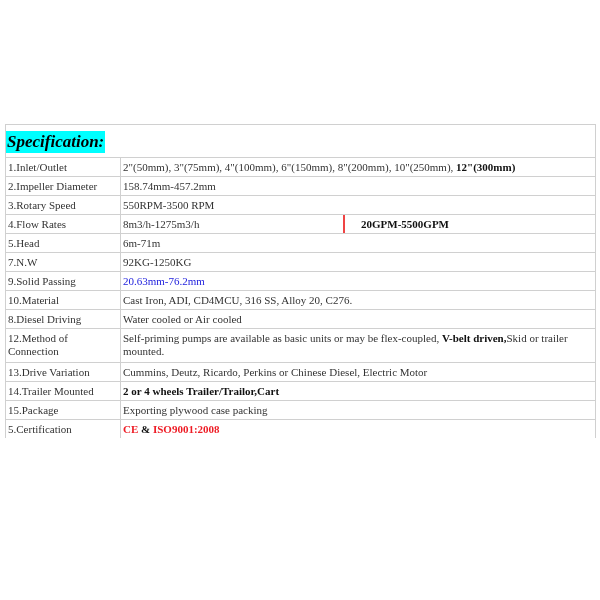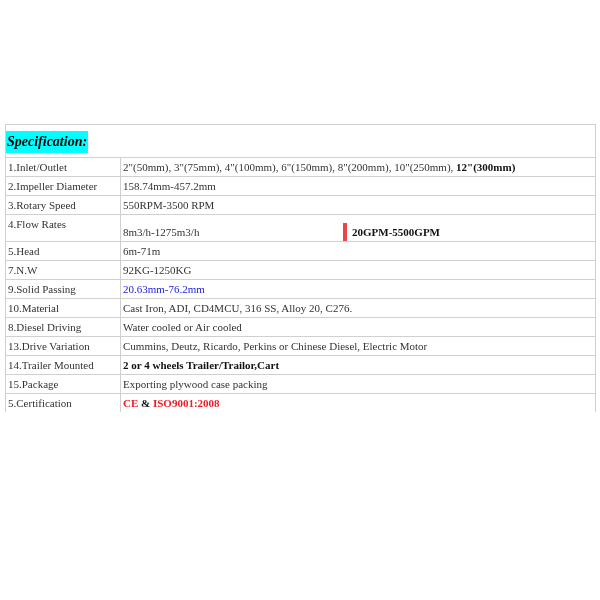--- a/index.html
+++ b/index.html
@@ -5,28 +5,28 @@
   html, body { margin:0; padding:0; background:#ffffff; }
   body { width:600px; height:600px; position:relative; overflow:hidden;
          font-family:"Liberation Serif", "DejaVu Serif", serif; color:#333; }
   .spec-table { position:absolute; left:5px; top:124px; width:591px;
                 border-collapse:collapse; font-size:11px; line-height:13px; }
   .spec-table td { border-top:1px solid #d0d0d0; border-left:1px solid #d0d0d0;
                    padding:3px 2px 2px 2px; vertical-align:top; height:13px; }
   .spec-table td.last-col { border-right:1px solid #d0d0d0; }
   .title-row td { padding:4px 0 2px 0; height:26px; vertical-align:middle; border-right:1px solid #d0d0d0; }
   .title-text { background:#00ffff; color:#000; font-weight:bold; font-style:italic;
-                font-size:14px; line-height:22px; padding:0 1px; display:inline-block; }
+                font-size:17px; line-height:22px; padding:0 1px; display:inline-block; }
   .label-cell { width:110px; }
   .b { font-weight:bold; color:#111; }
   .blue { color:#2222dd; font-weight:normal; }
   .red { color:#ee1c25; font-weight:bold; }
-  .flow-split { display:flex;margin-top:8px; }
+  .flow-split { display:flex; }
   .flow-split .left { width:220px; }
-  .flow-split .right { border-left:4px solid #ef4444; padding-left:5px; margin-top:-3px; padding-top:3px; margin-bottom:-2px; }
+  .flow-split .right { border-left:2px solid #ef4444; padding-left:16px; margin-top:-3px; padding-top:3px; margin-bottom:-2px; }
   .tall td { height:28px; }
   .last-row td { border-bottom:none; }
 </style>
 </head>
 <body>
 
 <table class="spec-table">
   <tbody>
       <tr class="title-row">
     <td colspan="2"><span class="title-text">Specification:</span></td>
@@ -65,20 +65,24 @@
     <td class="last-col blue">20.63mm-76.2mm</td>
   </tr>
   <tr>
     <td class="label-cell">10.Material</td>
     <td class="last-col">Cast Iron, ADI, CD4MCU, 316 SS, Alloy 20, C276.</td>
   </tr>
   <tr>
     <td class="label-cell">8.Diesel Driving</td>
     <td class="last-col">Water cooled or Air cooled</td>
   </tr>
+  <tr class="tall">
+    <td class="label-cell">12.Method of Connection</td>
+    <td class="last-col"><span>Self-priming pumps are available as basic units or may be flex-coupled, </span><span class="b">V-belt driven,</span><span>Skid or trailer mounted.</span></td>
+  </tr>
   <tr>
     <td class="label-cell">13.Drive Variation</td>
     <td class="last-col">Cummins, Deutz, Ricardo, Perkins or Chinese Diesel, Electric Motor</td>
   </tr>
   <tr>
     <td class="label-cell">14.Trailer Mounted</td>
     <td class="last-col b">2 or 4 wheels Trailer/Trailor,Cart</td>
   </tr>
   <tr>
     <td class="label-cell">15.Package</td>

